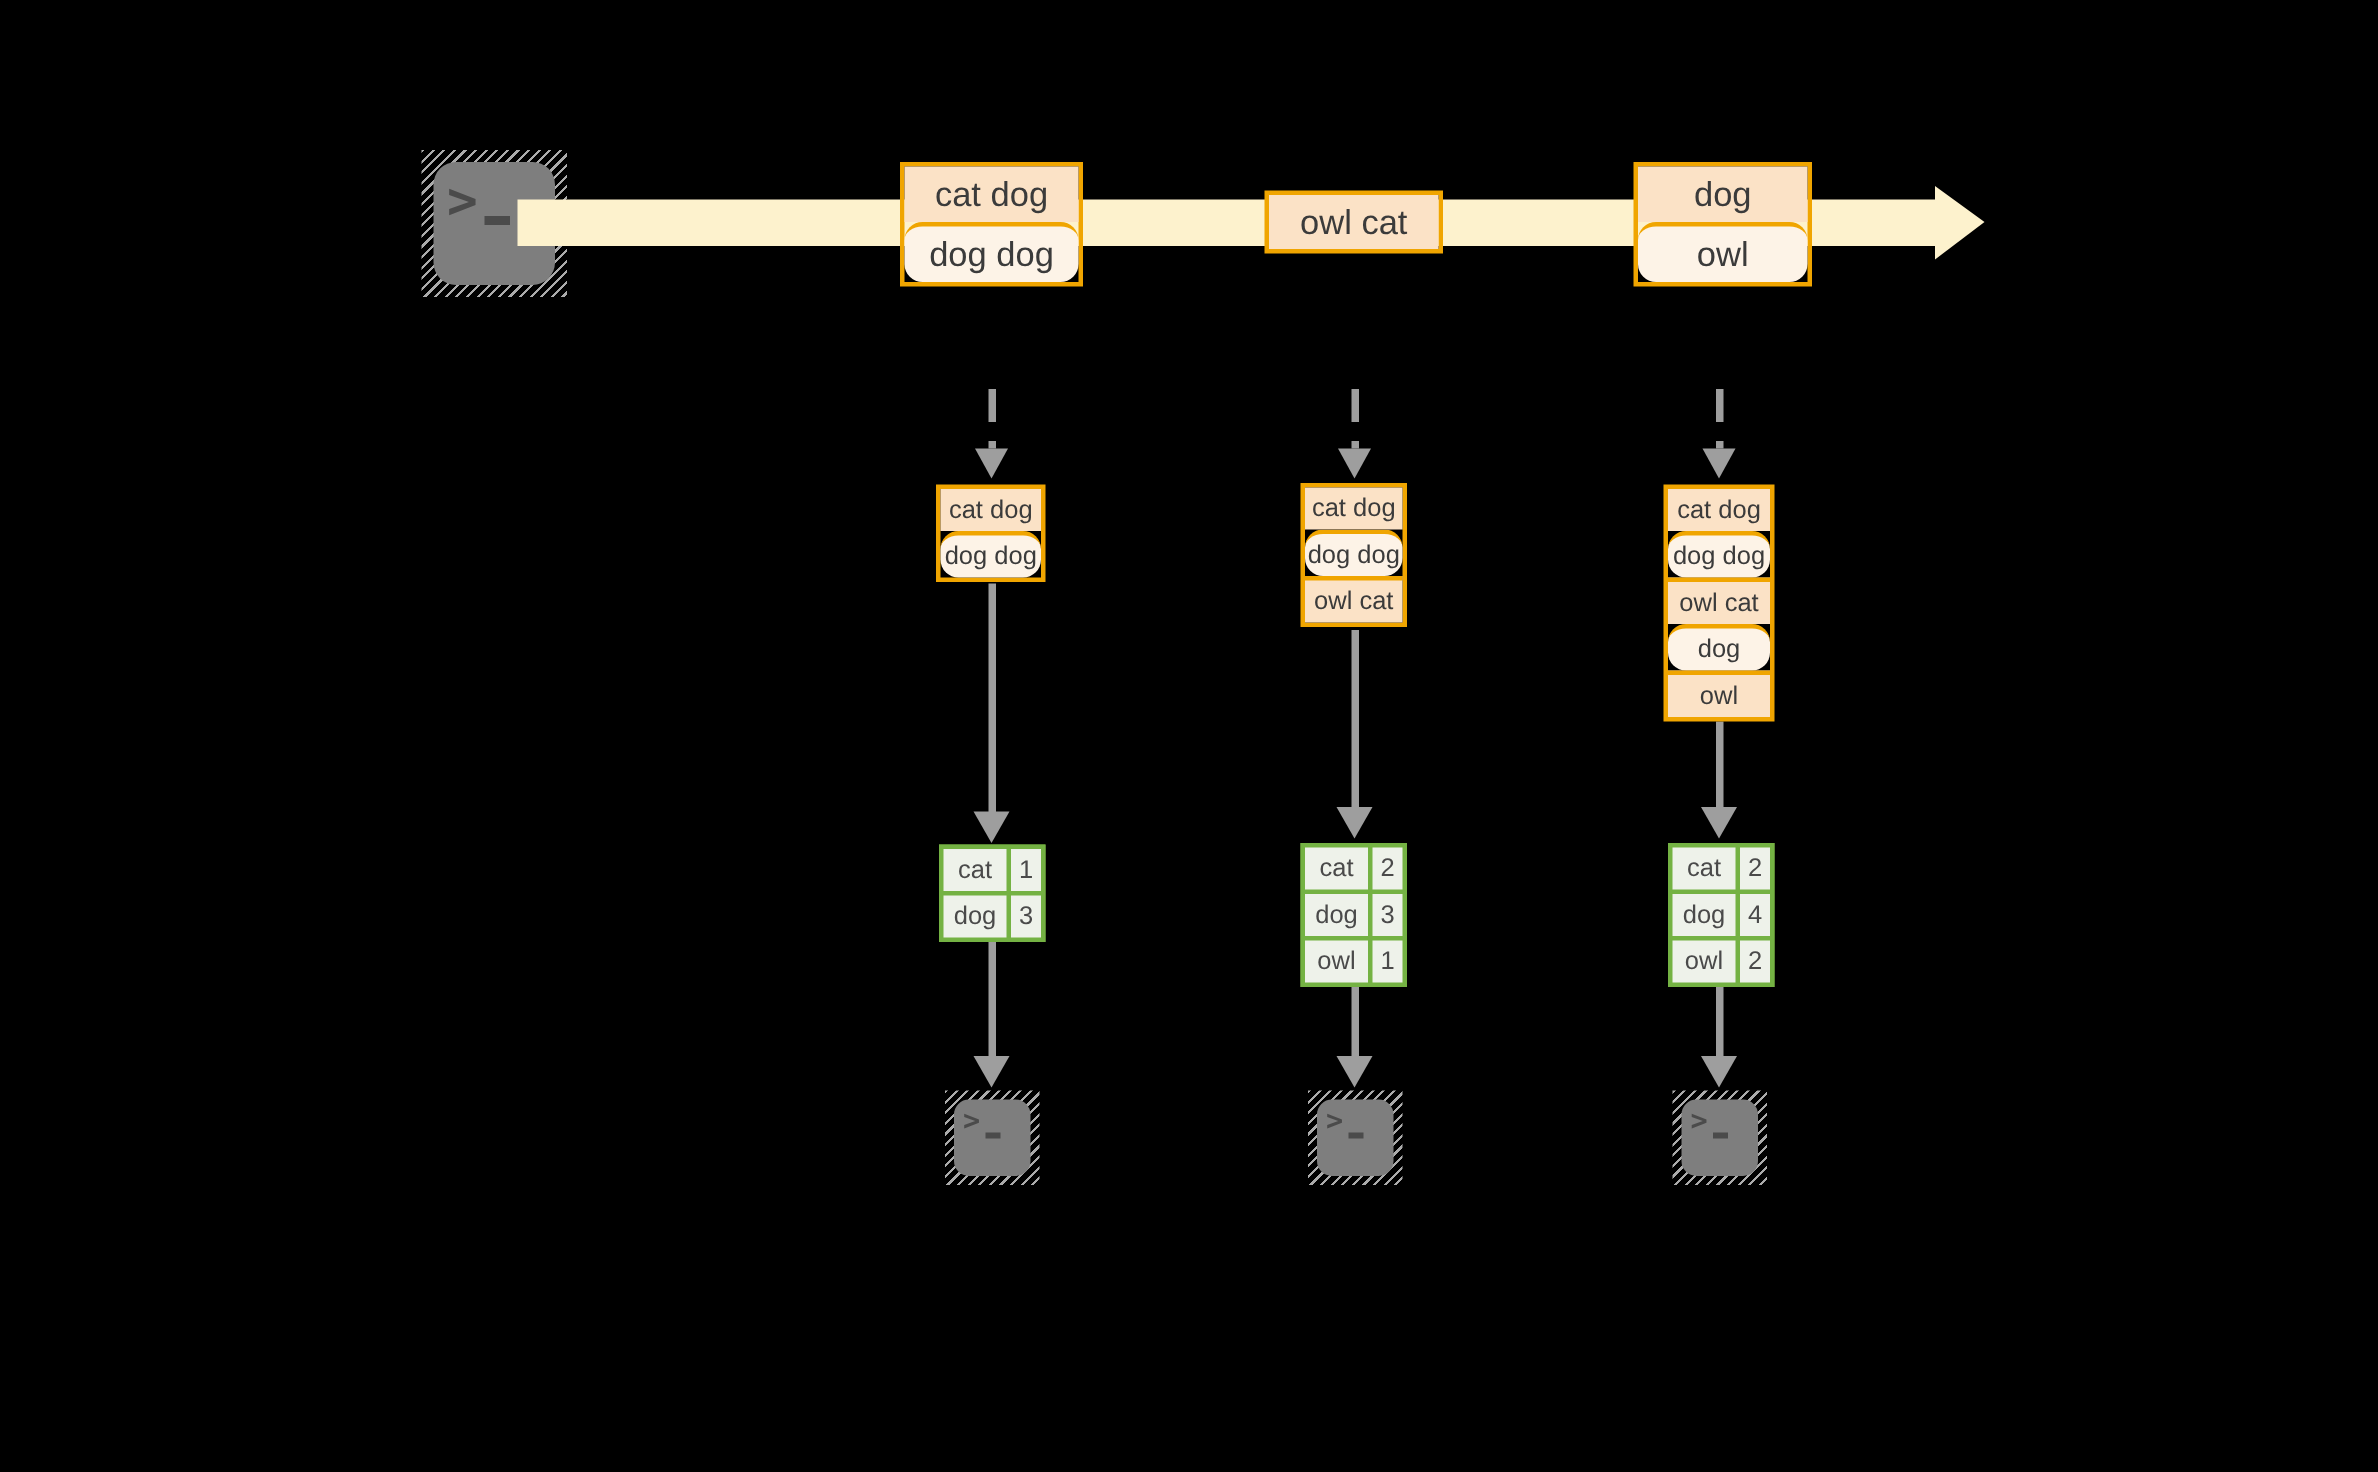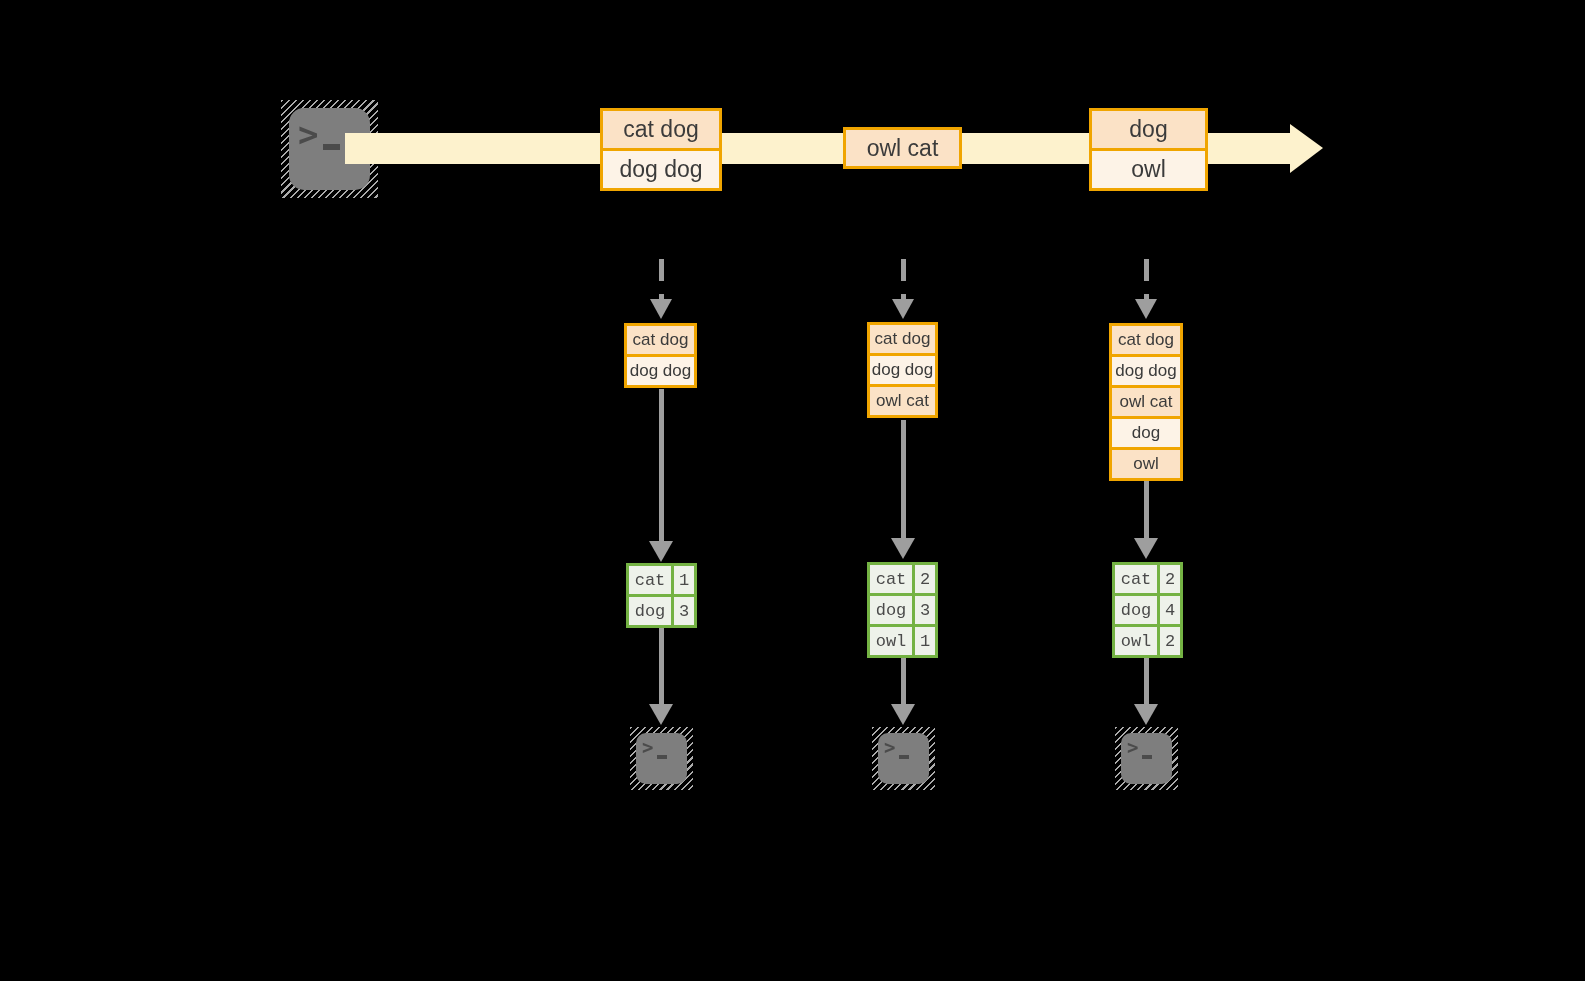--- a/index.html
+++ b/index.html
@@ -28,21 +28,21 @@
       background:var(--stream-band,#fdf2cd);}
   .stream-head{position:absolute;left:1290px;top:124px;width:0;height:0;
       border-top:24px solid transparent;border-bottom:25px solid transparent;
       border-left:33px solid var(--stream-band,#fdf2cd);}
   
   .msg,.stack{position:absolute;z-index:3;border:3px solid var(--box-border,#f0a500);
       display:flex;flex-direction:column;box-sizing:border-box;}
   .orow{display:flex;align-items:center;justify-content:center;
       color:var(--text,#3b3b3b);}
   .orow.dark{background:var(--box-fill-dark,#fbe2c6);}
-  .orow.light{background:var(--box-fill-light,#fdf3e7);}
+  .orow.light{background:var(--box-fill-light,#fdf3e7);border-radius:12px;}
   .orow + .orow{border-top:3px solid var(--box-border,#f0a500);}
   .msg .orow{height:37px;font-size:23px;}
   .msg1{left:600px;top:108px;width:122px;}
   .msg2{left:843px;top:127px;width:119px;}
   .msg2 .orow{height:36px;}
   .msg3{left:1089px;top:108px;width:119px;}
   .stack .orow{height:28px;font-size:17px;}
   .stack1{left:624px;top:323px;width:73px;}
   .stack2{left:867px;top:322px;width:71px;}
   .stack3{left:1109px;top:323px;width:74px;}
@@ -67,21 +67,21 @@
   .a3b{top:658px;height:47px;}  .a3bh{top:704px;}
   
   .banner{position:absolute;left:695px;top:463px;width:428px;height:43px;z-index:1;
       background:var(--banner-bg,#fff);display:flex;align-items:center;justify-content:center;
       color:var(--text,#3b3b3b);font-size:34px;font-weight:300;letter-spacing:.5px;}
   
   .gtable{position:absolute;z-index:3;display:grid;grid-template-columns:42px 20px;
       gap:3px;background:var(--table-border,#74b243);
       border:3px solid var(--table-border,#74b243);}
   .gcell{height:28px;background:var(--table-fill,#eef2ea);display:flex;
-      align-items:center;justify-content:center;font-size:17px;color:#4a4a4a;font-family:Liberation Mono, monospace;}
+      align-items:center;justify-content:center;font-size:17px;color:#4a4a4a;}
   .gt1{left:626px;top:563px;} .gt2{left:867px;top:562px;} .gt3{left:1112px;top:562px;}
 </style>
 </head>
 <body>
 
 <div class="canvas">
 
   <div class="term term-src">
     <div class="term-body">
       <span class="term-chevron">&gt;</span>

